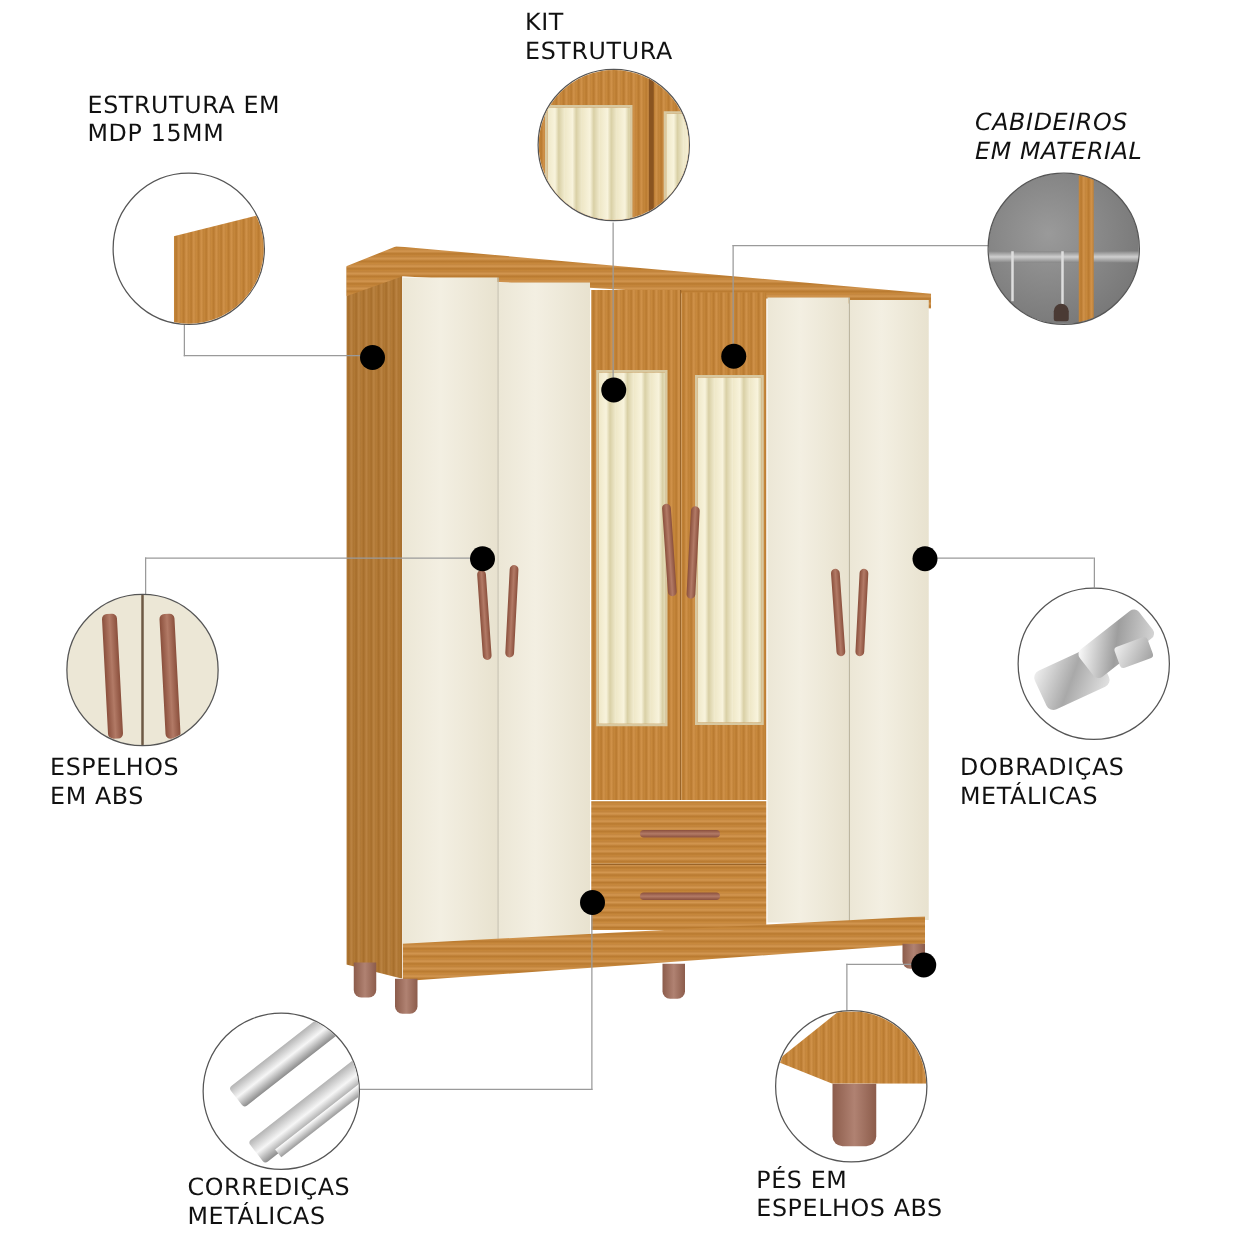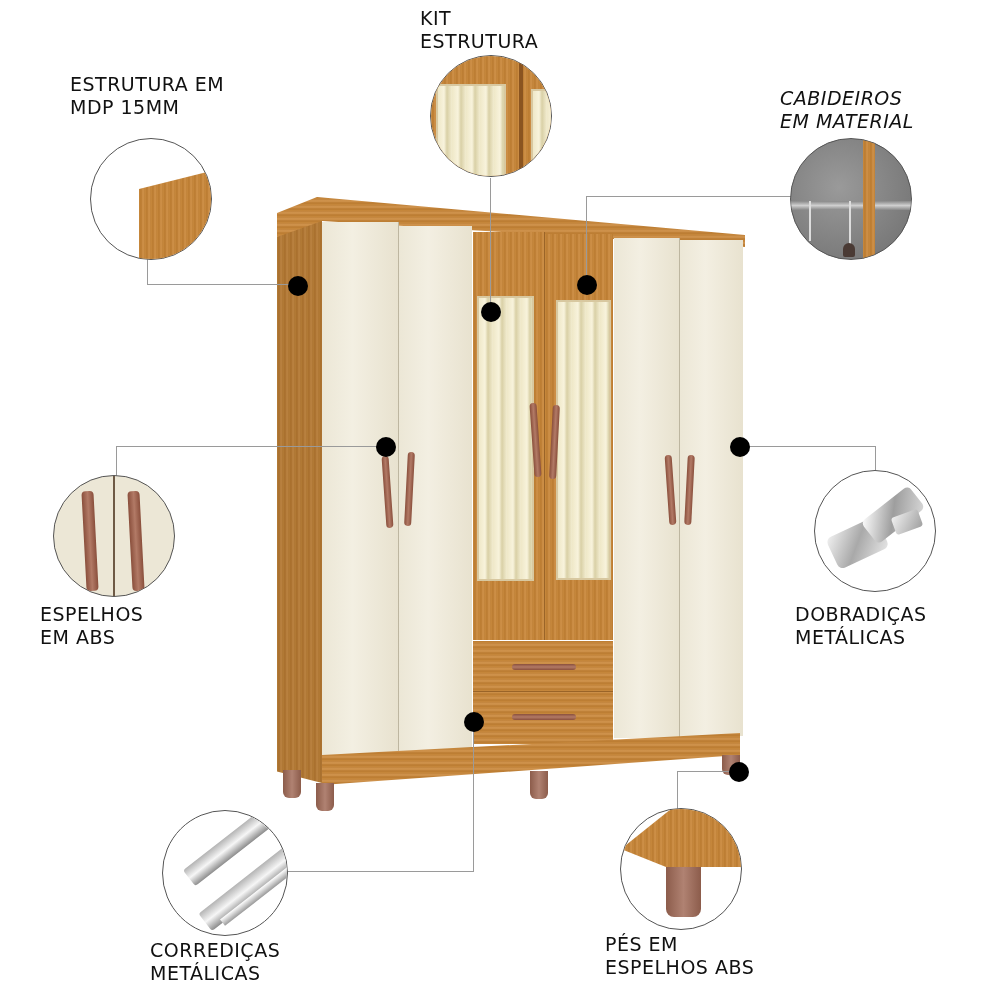--- a/index.html
+++ b/index.html
@@ -118,21 +118,21 @@
 <div class="label" style="left:40px;top:603px;width:150px;">
   <span>ESPELHOS</span>
   <span>EM ABS</span>
 </div>
 
 <div class="circle" style="left:814px;top:470px;width:122px;height:122px;">
   <div style="position:absolute;left:15px;top:55px;width:55px;height:34px;background:linear-gradient(135deg,#f2f2f2,#a9a9a9,#e6e6e6);border-radius:6px;transform:rotate(-25deg);"></div>
   <div style="position:absolute;left:48px;top:30px;width:60px;height:28px;background:linear-gradient(135deg,#ffffff,#9e9e9e,#d8d8d8);border-radius:5px;transform:rotate(-38deg);"></div>
   <div style="position:absolute;left:78px;top:42px;width:28px;height:18px;background:linear-gradient(135deg,#f0f0f0,#a0a0a0);border-radius:3px;transform:rotate(-20deg);"></div>
 </div>
-<div class="label" style="left:795px;top:603px;width:160px;">
+<div class="label" style="left:768px;top:603px;width:160px;">
   <span>DOBRADIÇAS</span>
   <span>METÁLICAS</span>
 </div>
 
 <div class="circle" style="left:162px;top:810px;width:126px;height:126px;">
   <div style="position:absolute;left:15px;top:25px;width:105px;height:20px;background:linear-gradient(0deg,#8c8c8c,#f6f6f6,#b4b4b4);border-radius:3px;transform:rotate(-38deg);"></div>
   <div style="position:absolute;left:30px;top:65px;width:115px;height:22px;background:linear-gradient(0deg,#8c8c8c,#f6f6f6,#b4b4b4);border-radius:3px;transform:rotate(-38deg);"></div>
   <div style="position:absolute;left:50px;top:80px;width:90px;height:8px;background:linear-gradient(0deg,#9a9a9a,#ffffff);transform:rotate(-38deg);"></div>
 </div>
 <div class="label" style="left:150px;top:939px;width:150px;">

